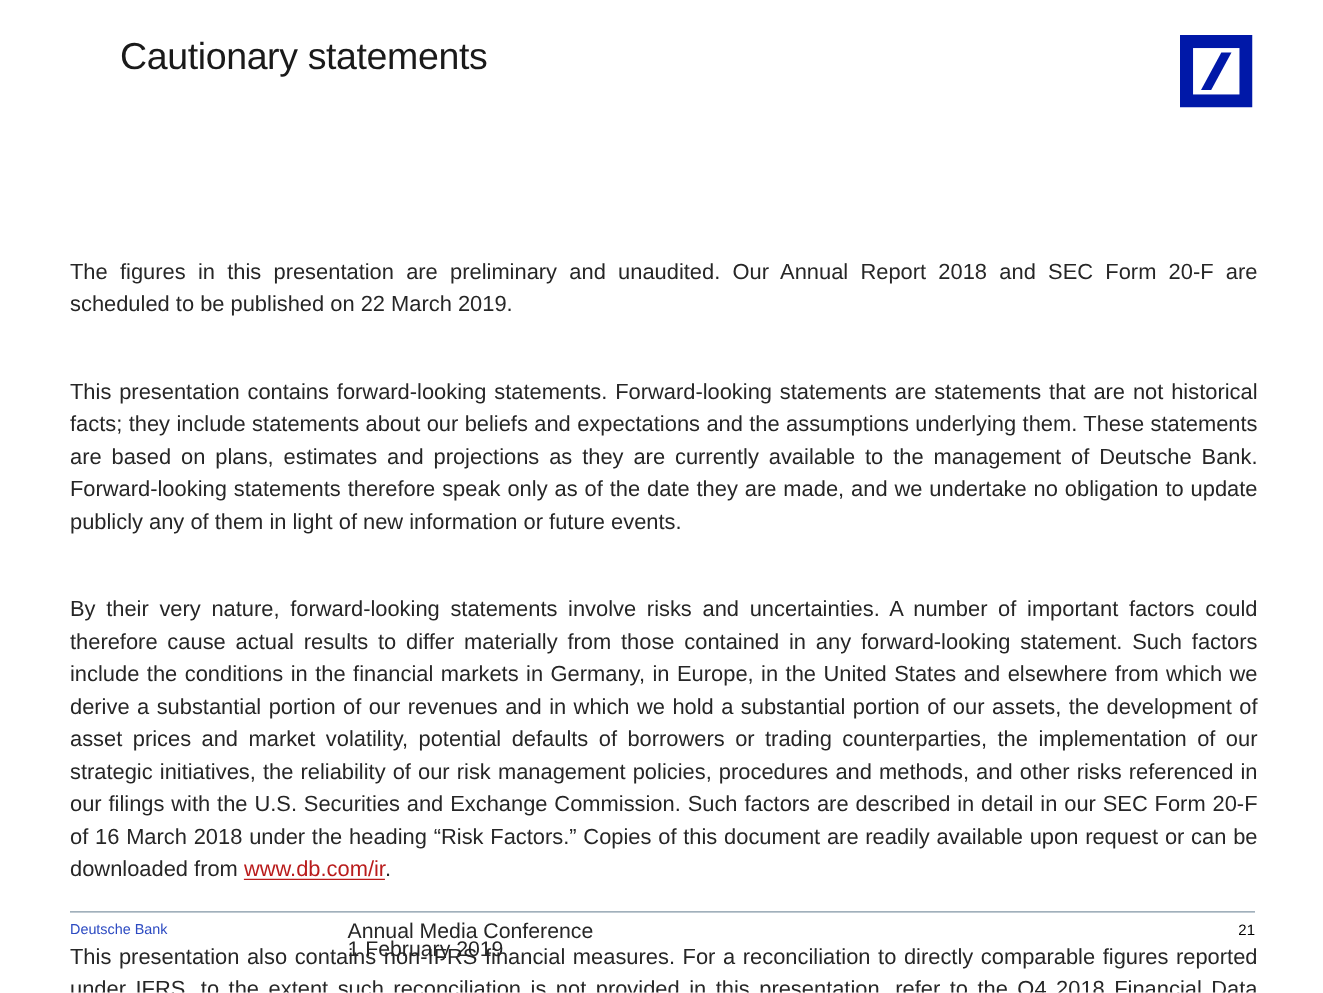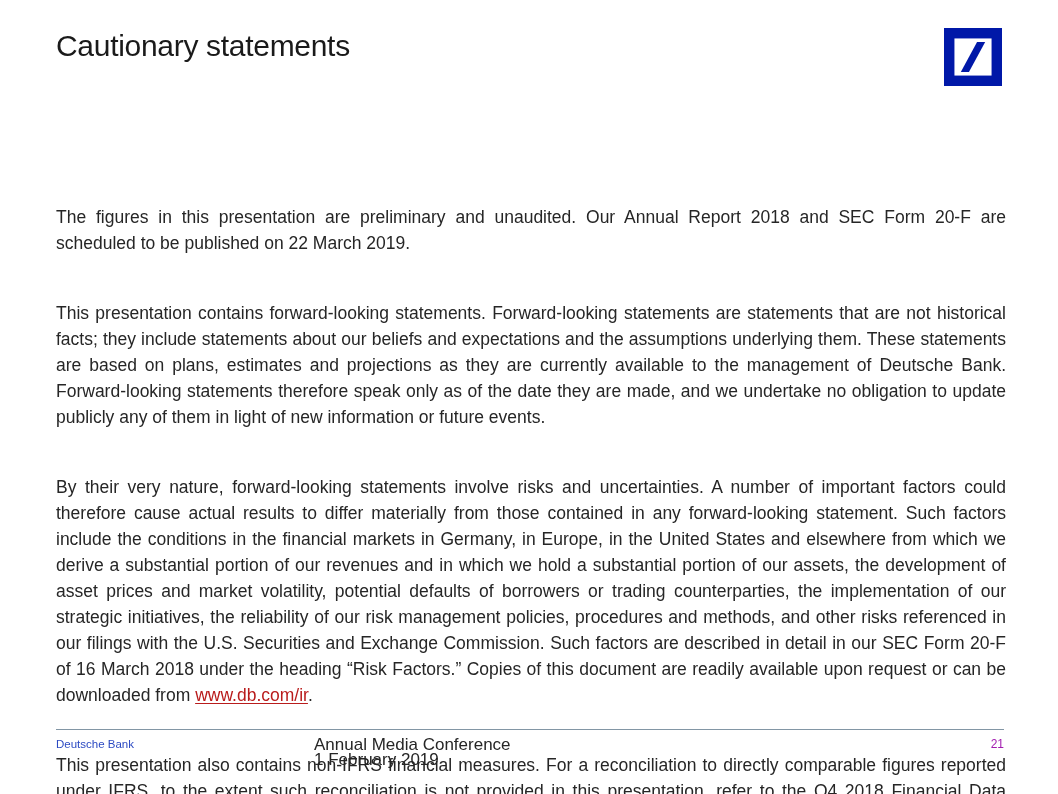--- a/index.html
+++ b/index.html
@@ -25,20 +25,21 @@
     justify-content: space-between;
     align-items: flex-start;
   }
   .title {
     font-size: 30px;
     font-weight: 400;
     color: #1a1a1a;
     letter-spacing: -0.3px;
     line-height: 1.2;
     padding-top: 2px;
+    margin-left: 40px;
   }
   .logo {
     width: 58px;
     height: 58px;
     display: block;
     flex: 0 0 auto;
     margin-top: 2px;
   }
   .content {
     position: absolute;
@@ -69,38 +70,37 @@
   .footer-rule {
     border: none;
     border-top: 1px solid #8296a5;
     height: 0;
     width: 100%;
   }
   .footer-row {
     display: flex;
     align-items: flex-start;
     padding-top: 7px;
-    gap: 36px;
   }
   .footer-brand {
     flex: 0 0 222px;
     font-size: 11.5px;
     color: #2c4ac2;
     line-height: 14px;
   }
   .footer-event {
     flex: 1 1 auto;
     font-size: 17px;
     color: #262626;
     line-height: 15px;
   }
   .footer-page {
     flex: 0 0 auto;
     font-size: 12px;
-    color: #a21caf;
+    color: #000000;
     line-height: 14px;
   }
 </style>
 </head>
 <body>
 
 <div class="slide">
 
   <div class="header">
     <h1 class="title">Cautionary statements</h1>

